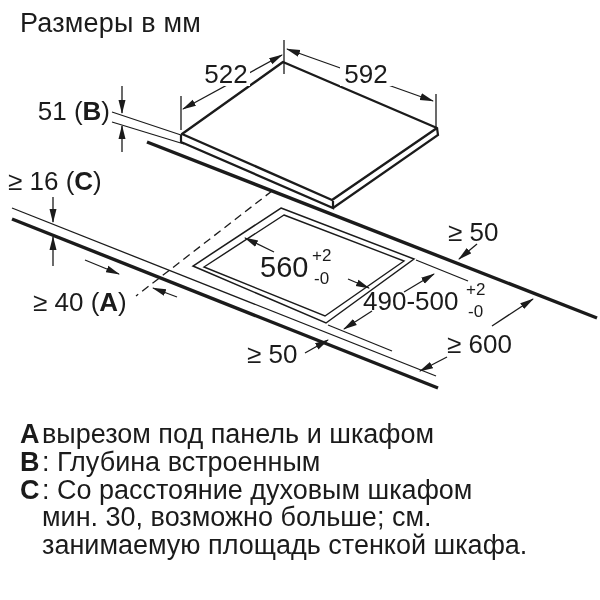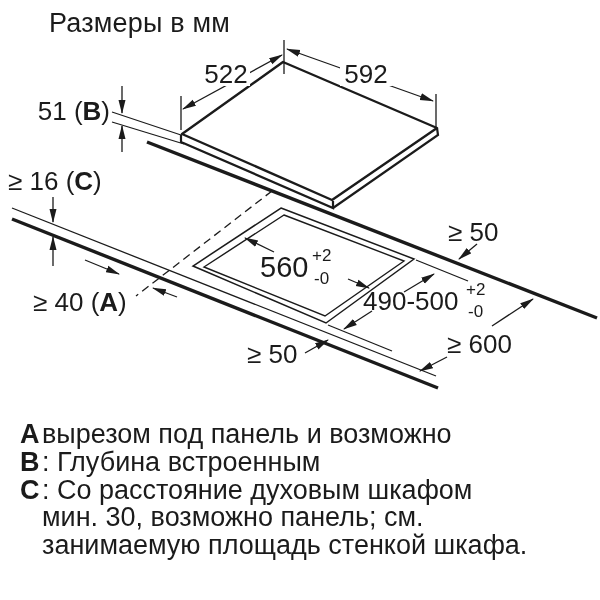--- a/index.html
+++ b/index.html
@@ -2,21 +2,21 @@
 <html><head>
 <meta charset="utf-8">
 <style>
   html,body{margin:0;padding:0;}
   body{
     width:600px;height:600px;position:relative;background:#ffffff;
     font-family:"Liberation Sans", sans-serif;color:#1b1b1b;overflow:hidden;
   }
   #title{
     position:absolute;left:20px;top:8px;font-size:27px;letter-spacing:0.2px;
-    color:#1b1b1b;white-space:nowrap;margin-left:29px;
+    color:#1b1b1b;white-space:nowrap;
   }
   #diagram{position:absolute;left:0;top:0;}
   svg text{fill:#1b1b1b;font-family:"Liberation Sans", sans-serif;}
   .dim{font-size:26px;}
   .dim-big{font-size:29px;}
   .tol{font-size:17px;}
   .b{font-weight:bold;}
   #legend{
     position:absolute;left:20px;top:421px;width:570px;
     font-size:27px;line-height:27.8px;color:#1b1b1b;
@@ -122,27 +122,27 @@
     <line x1="177" y1="297" x2="153" y2="288" stroke="#1b1b1b" stroke-width="1.3" marker-end="url(#arr)"></line>
     <text class="dim" x="33" y="311"><tspan>≥ 40 (</tspan><tspan class="b">A</tspan><tspan>)</tspan></text>
   </g>
 </svg>
 
 <div id="legend">
   <div class="legend-row">
     <span class="legend-letter">A</span>
   </div>
   <div class="legend-row">
-    <span class="legend-letter"></span><span>вырезом под панель и возможно</span>
+    <span class="legend-letter"></span><span>вырезом под панель и шкафом</span>
   </div>
   <div class="legend-row">
     <span class="legend-letter">B</span><span>: Глубина встроенным</span>
   </div>
   <div class="legend-row">
     <span class="legend-letter">C</span><span>: Со расстояние духовым шкафом</span>
   </div>
   <div class="legend-row">
-    <span class="legend-letter"></span><span>мин. 30, возможно панель; см.</span>
+    <span class="legend-letter"></span><span>мин. 30, возможно больше; см.</span>
   </div>
   <div class="legend-row">
     <span class="legend-letter"></span><span>занимаемую площадь стенкой шкафа.</span>
   </div>
 </div>
 
 </body></html>

